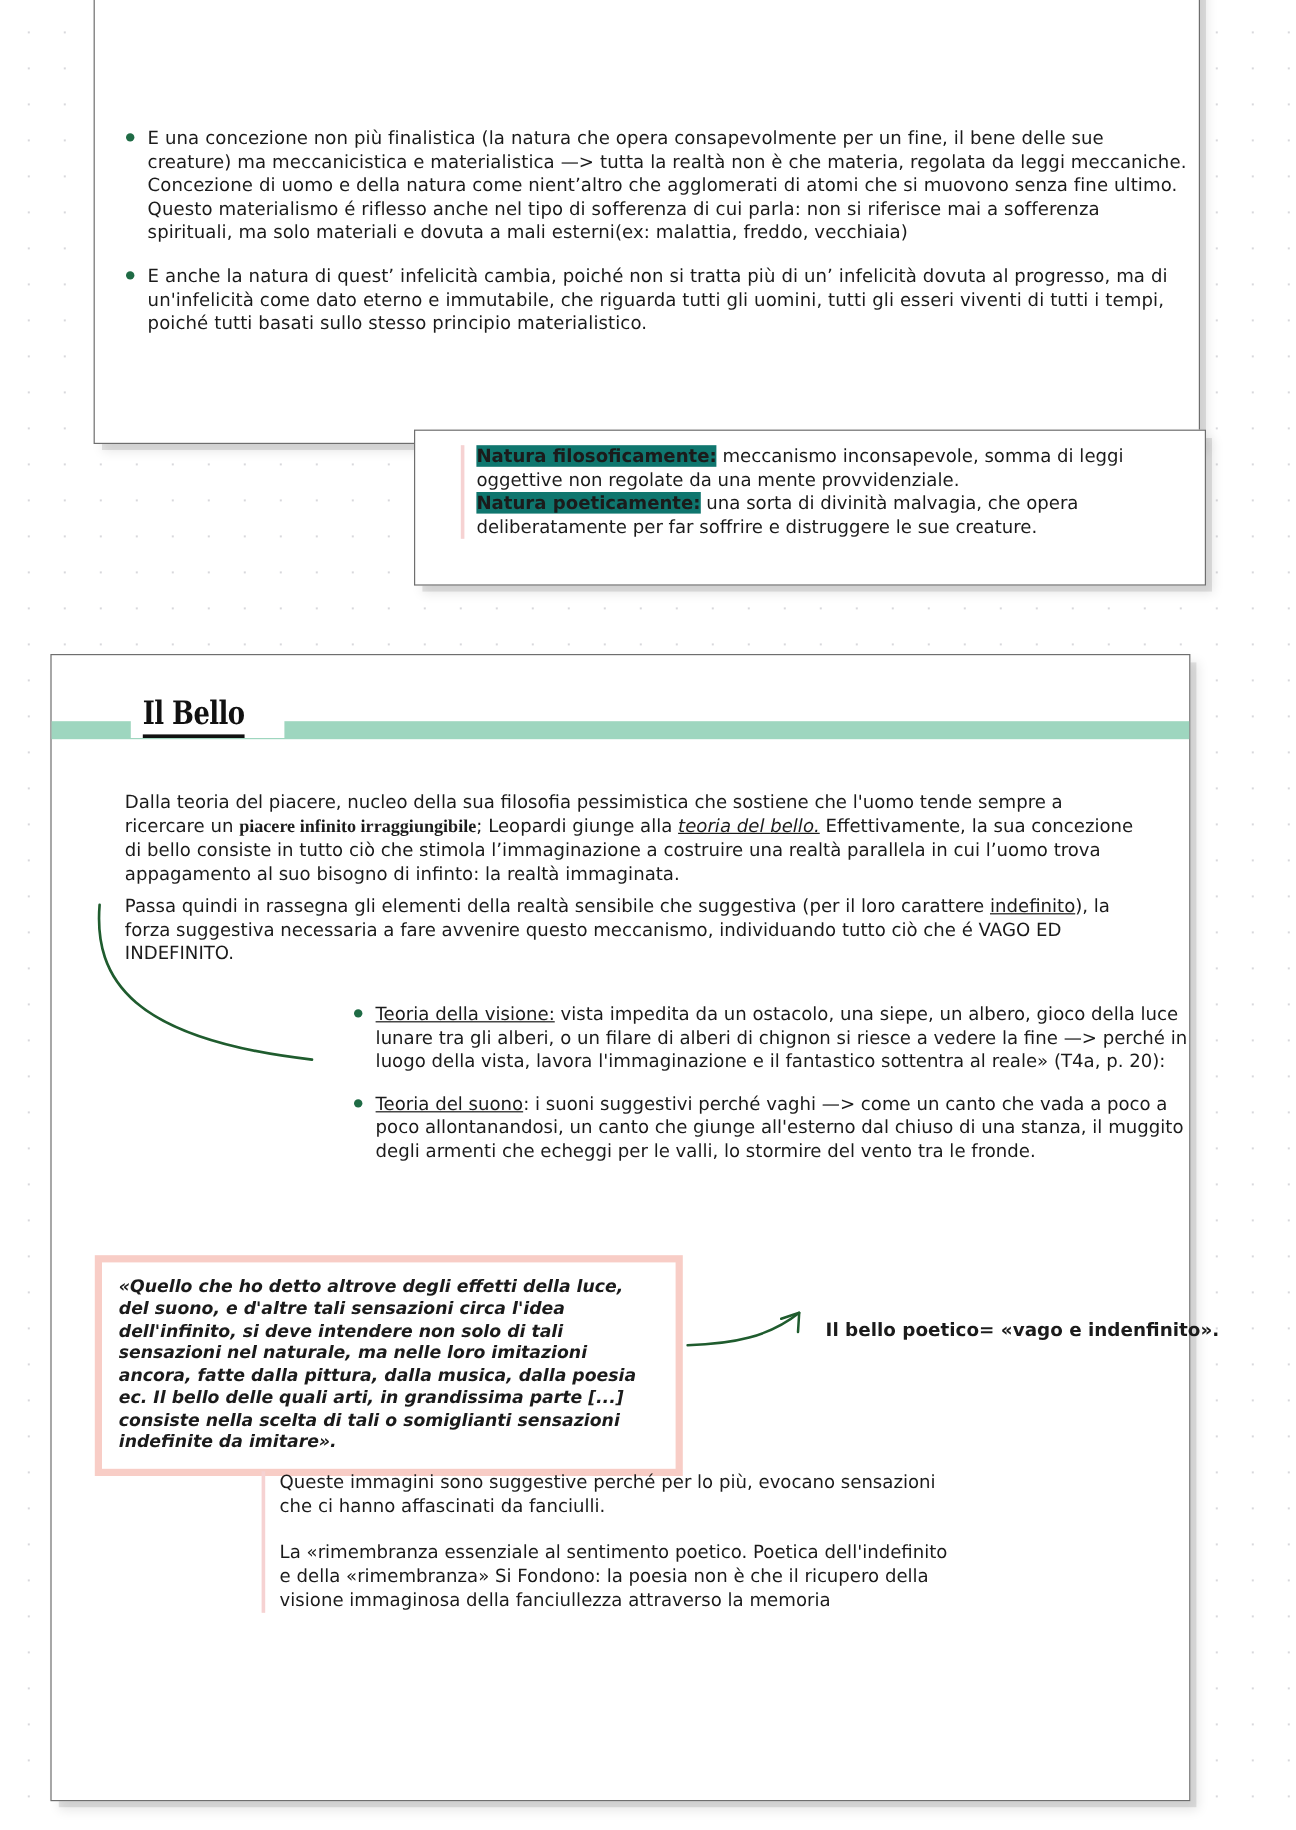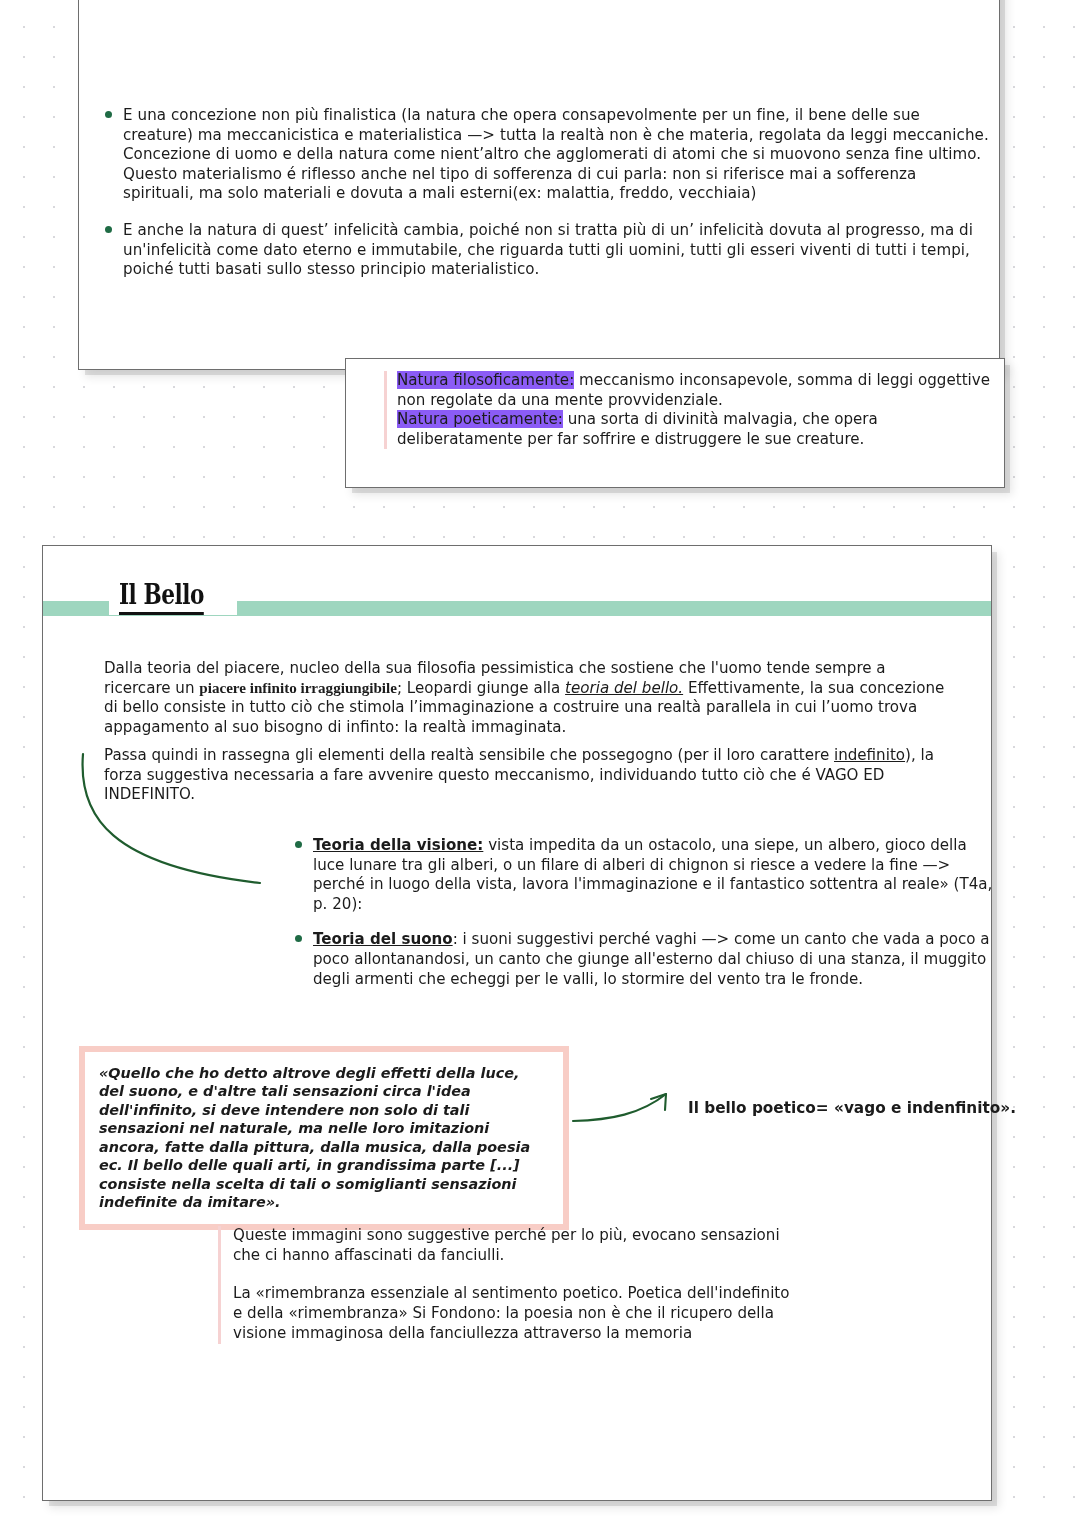--- a/index.html
+++ b/index.html
@@ -48,21 +48,21 @@
   }
 
   
   #card-natura{ left:345px; top:358px; width:660px; height:130px; }
   #natura-body{
     position:absolute;left:38px;top:12px;right:14px;
     border-left:3px solid #f6d2d2;
     padding-left:10px;
     font-size:15.1px;line-height:1.30;color:#1b1b1b;
   }
-  .hl{ background:#8b5cf6; }
+  .hl{ background:#0f766e;font-weight:bold; }
 
   
   #card-bello{ left:42px; top:545px; width:950px; height:956px; }
 
   #green-band{
     position:absolute;left:0px;top:55px;width:100%;height:15px;
     background:#9ed6bf;
   }
   #title-wrap{
     position:absolute;left:66px;top:33px;
@@ -92,21 +92,21 @@
 
   .sub-bullets{ position:absolute; left:250px; top:290px; width:700px; }
   .sub-item{
     position:relative;padding-left:20px;margin-bottom:16px;
     font-size:15.1px;line-height:1.30;color:#1b1b1b;
   }
   .sub-item:before{
     content:"";position:absolute;left:2px;top:5px;
     width:7px;height:7px;border-radius:50%;background:#1f6b45;
   }
-  .u{ text-decoration:underline; font-weight:bold;text-align:center; }
+  .u{ text-decoration:underline; font-weight:normal;text-align:center; }
   .ub{ text-decoration:underline; }
   .b{ font-weight:bold;font-family:Liberation Serif, serif; }
   .i{ font-style:italic; }
 
   
   #quote-box{
     position:absolute;left:36px;top:500px;width:490px;
     border:6px solid #f8cdc6;
     background:#fff;
     box-sizing:border-box;
@@ -162,21 +162,21 @@
   <div id="green-band"></div>
   <div id="title-wrap">
     <span id="bello-title">Il Bello</span>
   </div>
 
   <div class="para" id="para-1">
     <span>Dalla teoria del piacere, nucleo della sua filosofia pessimistica che sostiene che l'uomo tende sempre a ricercare un </span><span class="b">piacere infinito irraggiungibile</span><span>; Leopardi giunge alla </span><span class="i ub">teoria del bello.</span><span> Effettivamente, la sua concezione di bello consiste in tutto ciò che stimola l’immaginazione a costruire una realtà parallela in cui l’uomo trova appagamento al suo bisogno di infinto: la realtà immaginata.</span>
   </div>
 
   <div class="para" id="para-2">
-    <span>Passa quindi in rassegna gli elementi della realtà sensibile che possegogno (per il loro carattere </span><span class="ub">indefinito</span><span>), la forza suggestiva necessaria a fare avvenire questo meccanismo, individuando tutto ciò che é VAGO ED INDEFINITO.</span>
+    <span>Passa quindi in rassegna gli elementi della realtà sensibile che suggestiva (per il loro carattere </span><span class="ub">indefinito</span><span>), la forza suggestiva necessaria a fare avvenire questo meccanismo, individuando tutto ciò che é VAGO ED INDEFINITO.</span>
   </div>
 
   <svg class="deco" style="left:22px;top:200px;" width="215" height="165" viewBox="0 0 215 165">
     <path d="M18 8 C 13 70, 45 120, 195 137" fill="none" stroke="#1f5c2e" stroke-width="2.2" stroke-linecap="round"></path>
   </svg>
 
   <div class="sub-bullets">
     <div class="sub-item">
       <span class="u">Teoria della visione:</span><span> vista impedita da un ostacolo, una siepe, un albero, gioco della luce lunare tra gli alberi, o un filare di alberi di chignon si riesce a vedere la fine —&gt; perché in luogo della vista, lavora l'immaginazione e il fantastico sottentra al reale» (T4a, p. 20):</span>
     </div>

